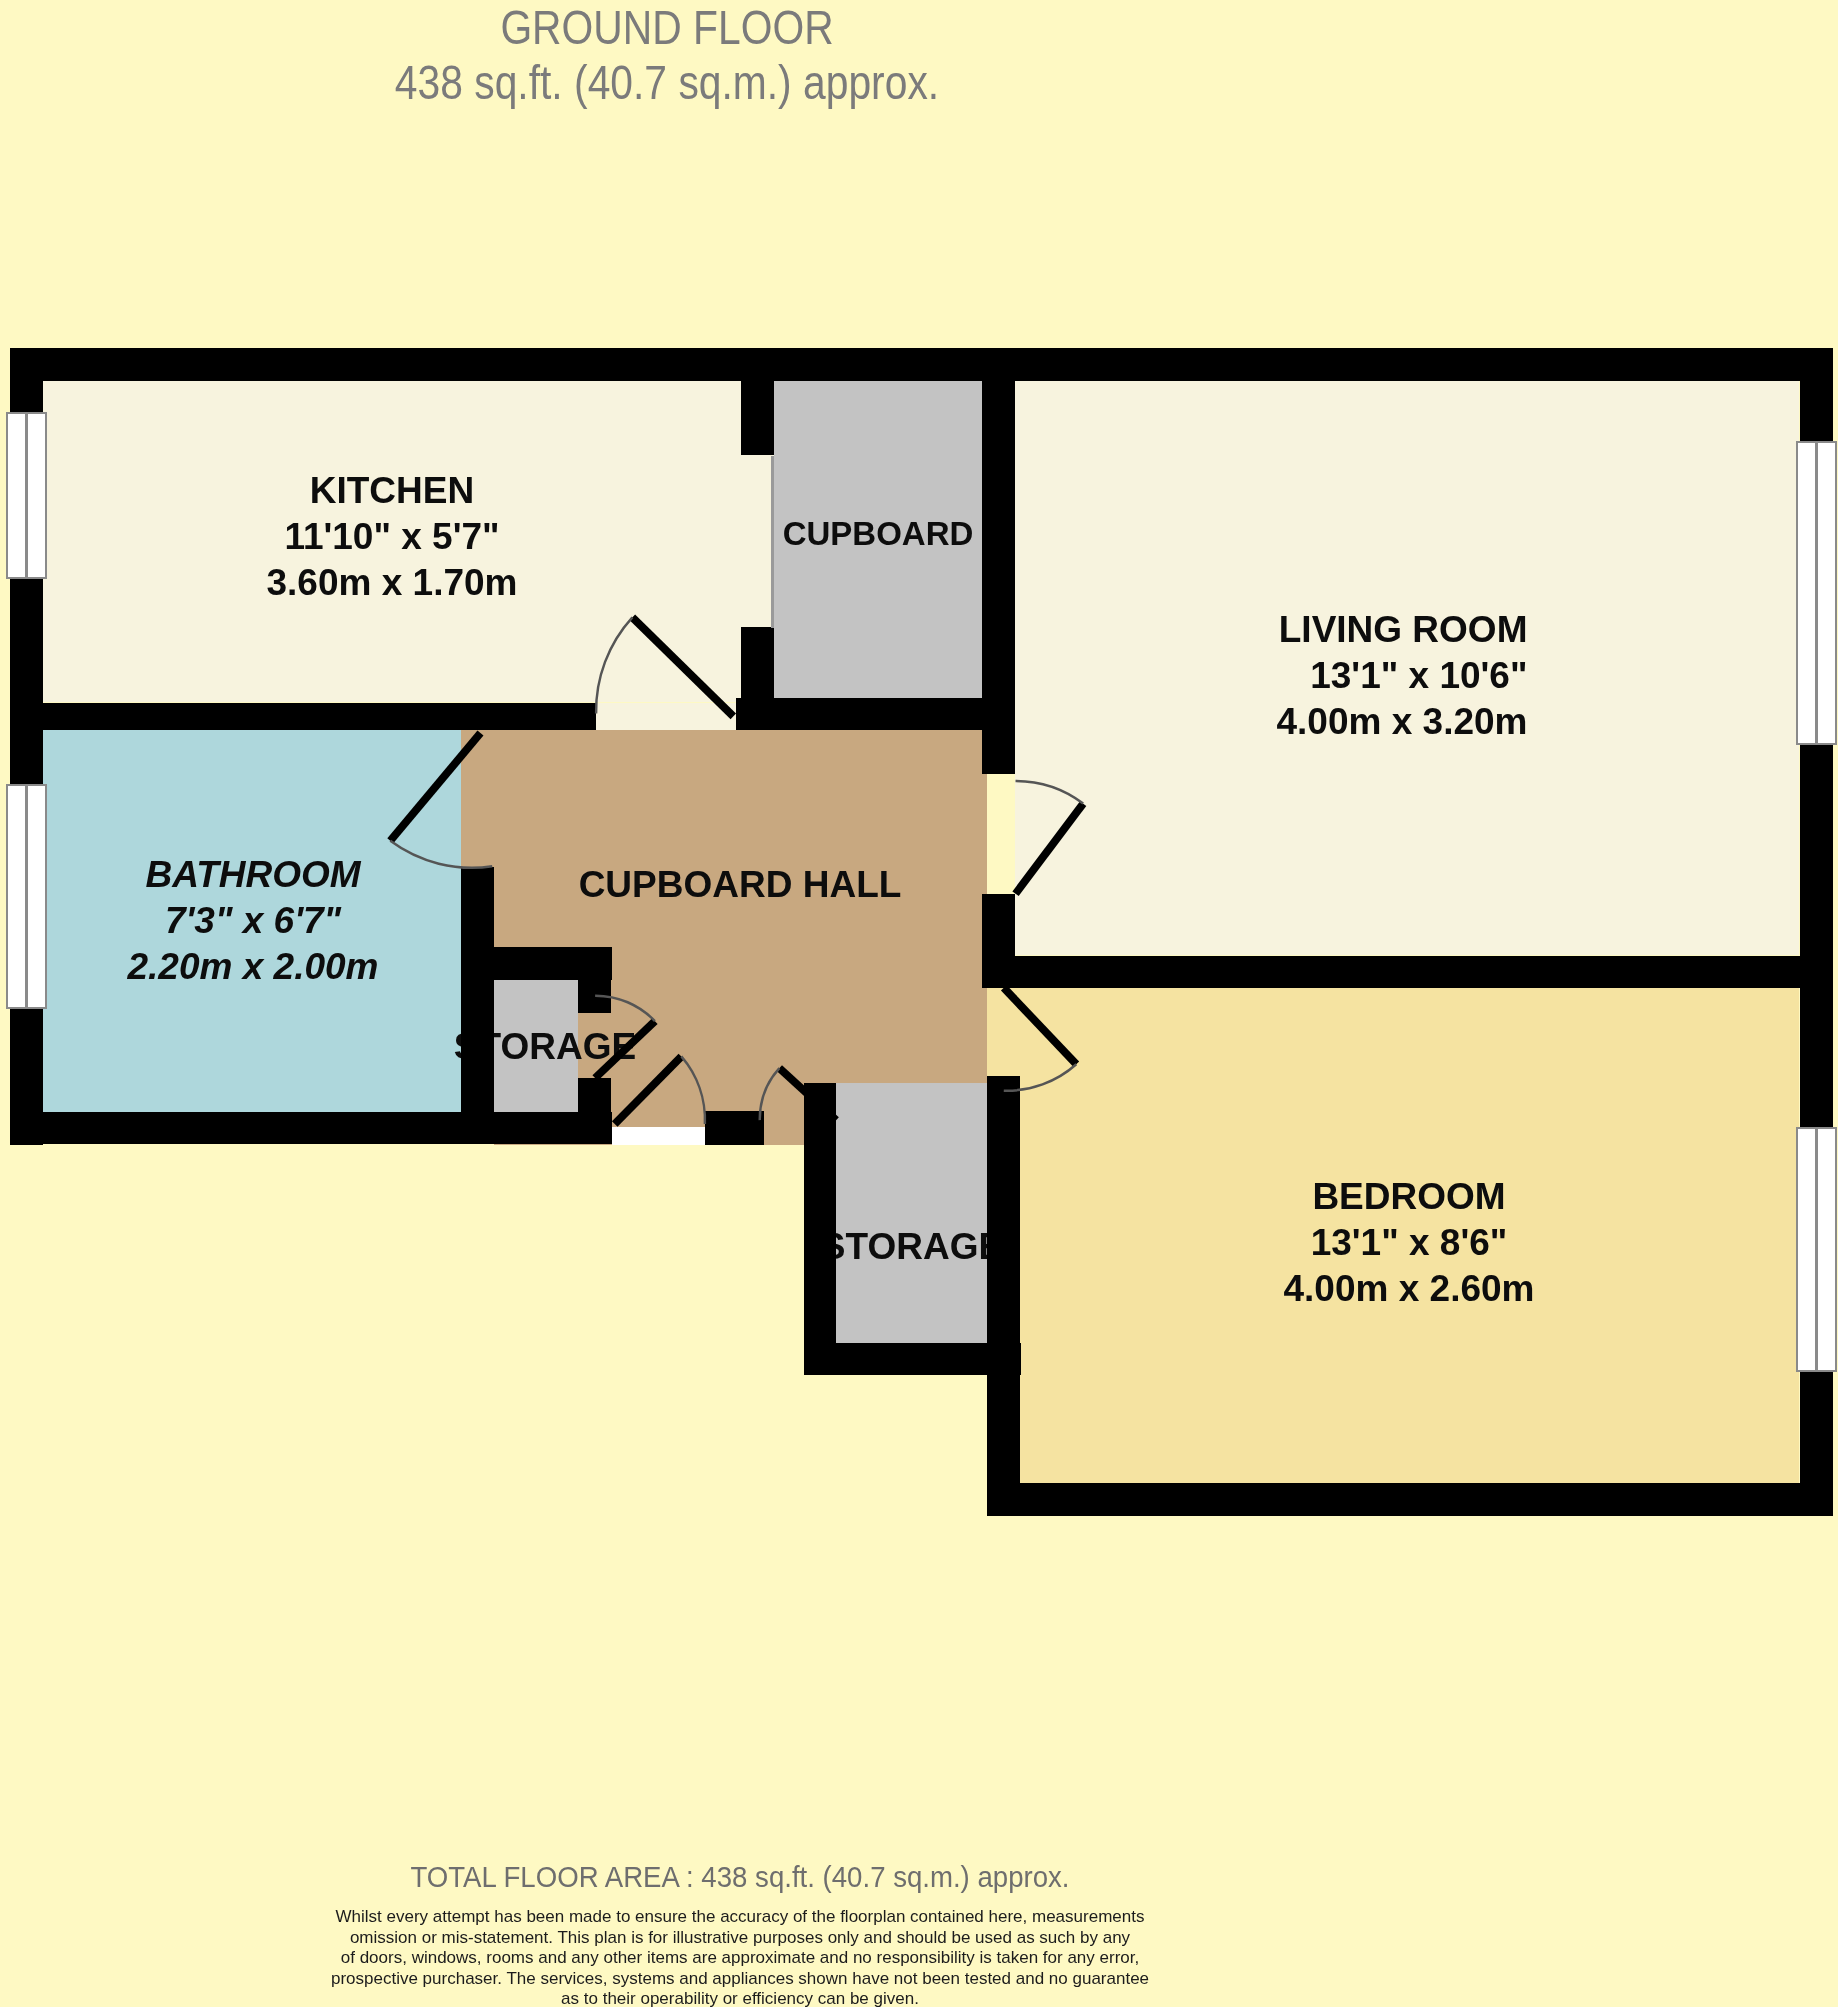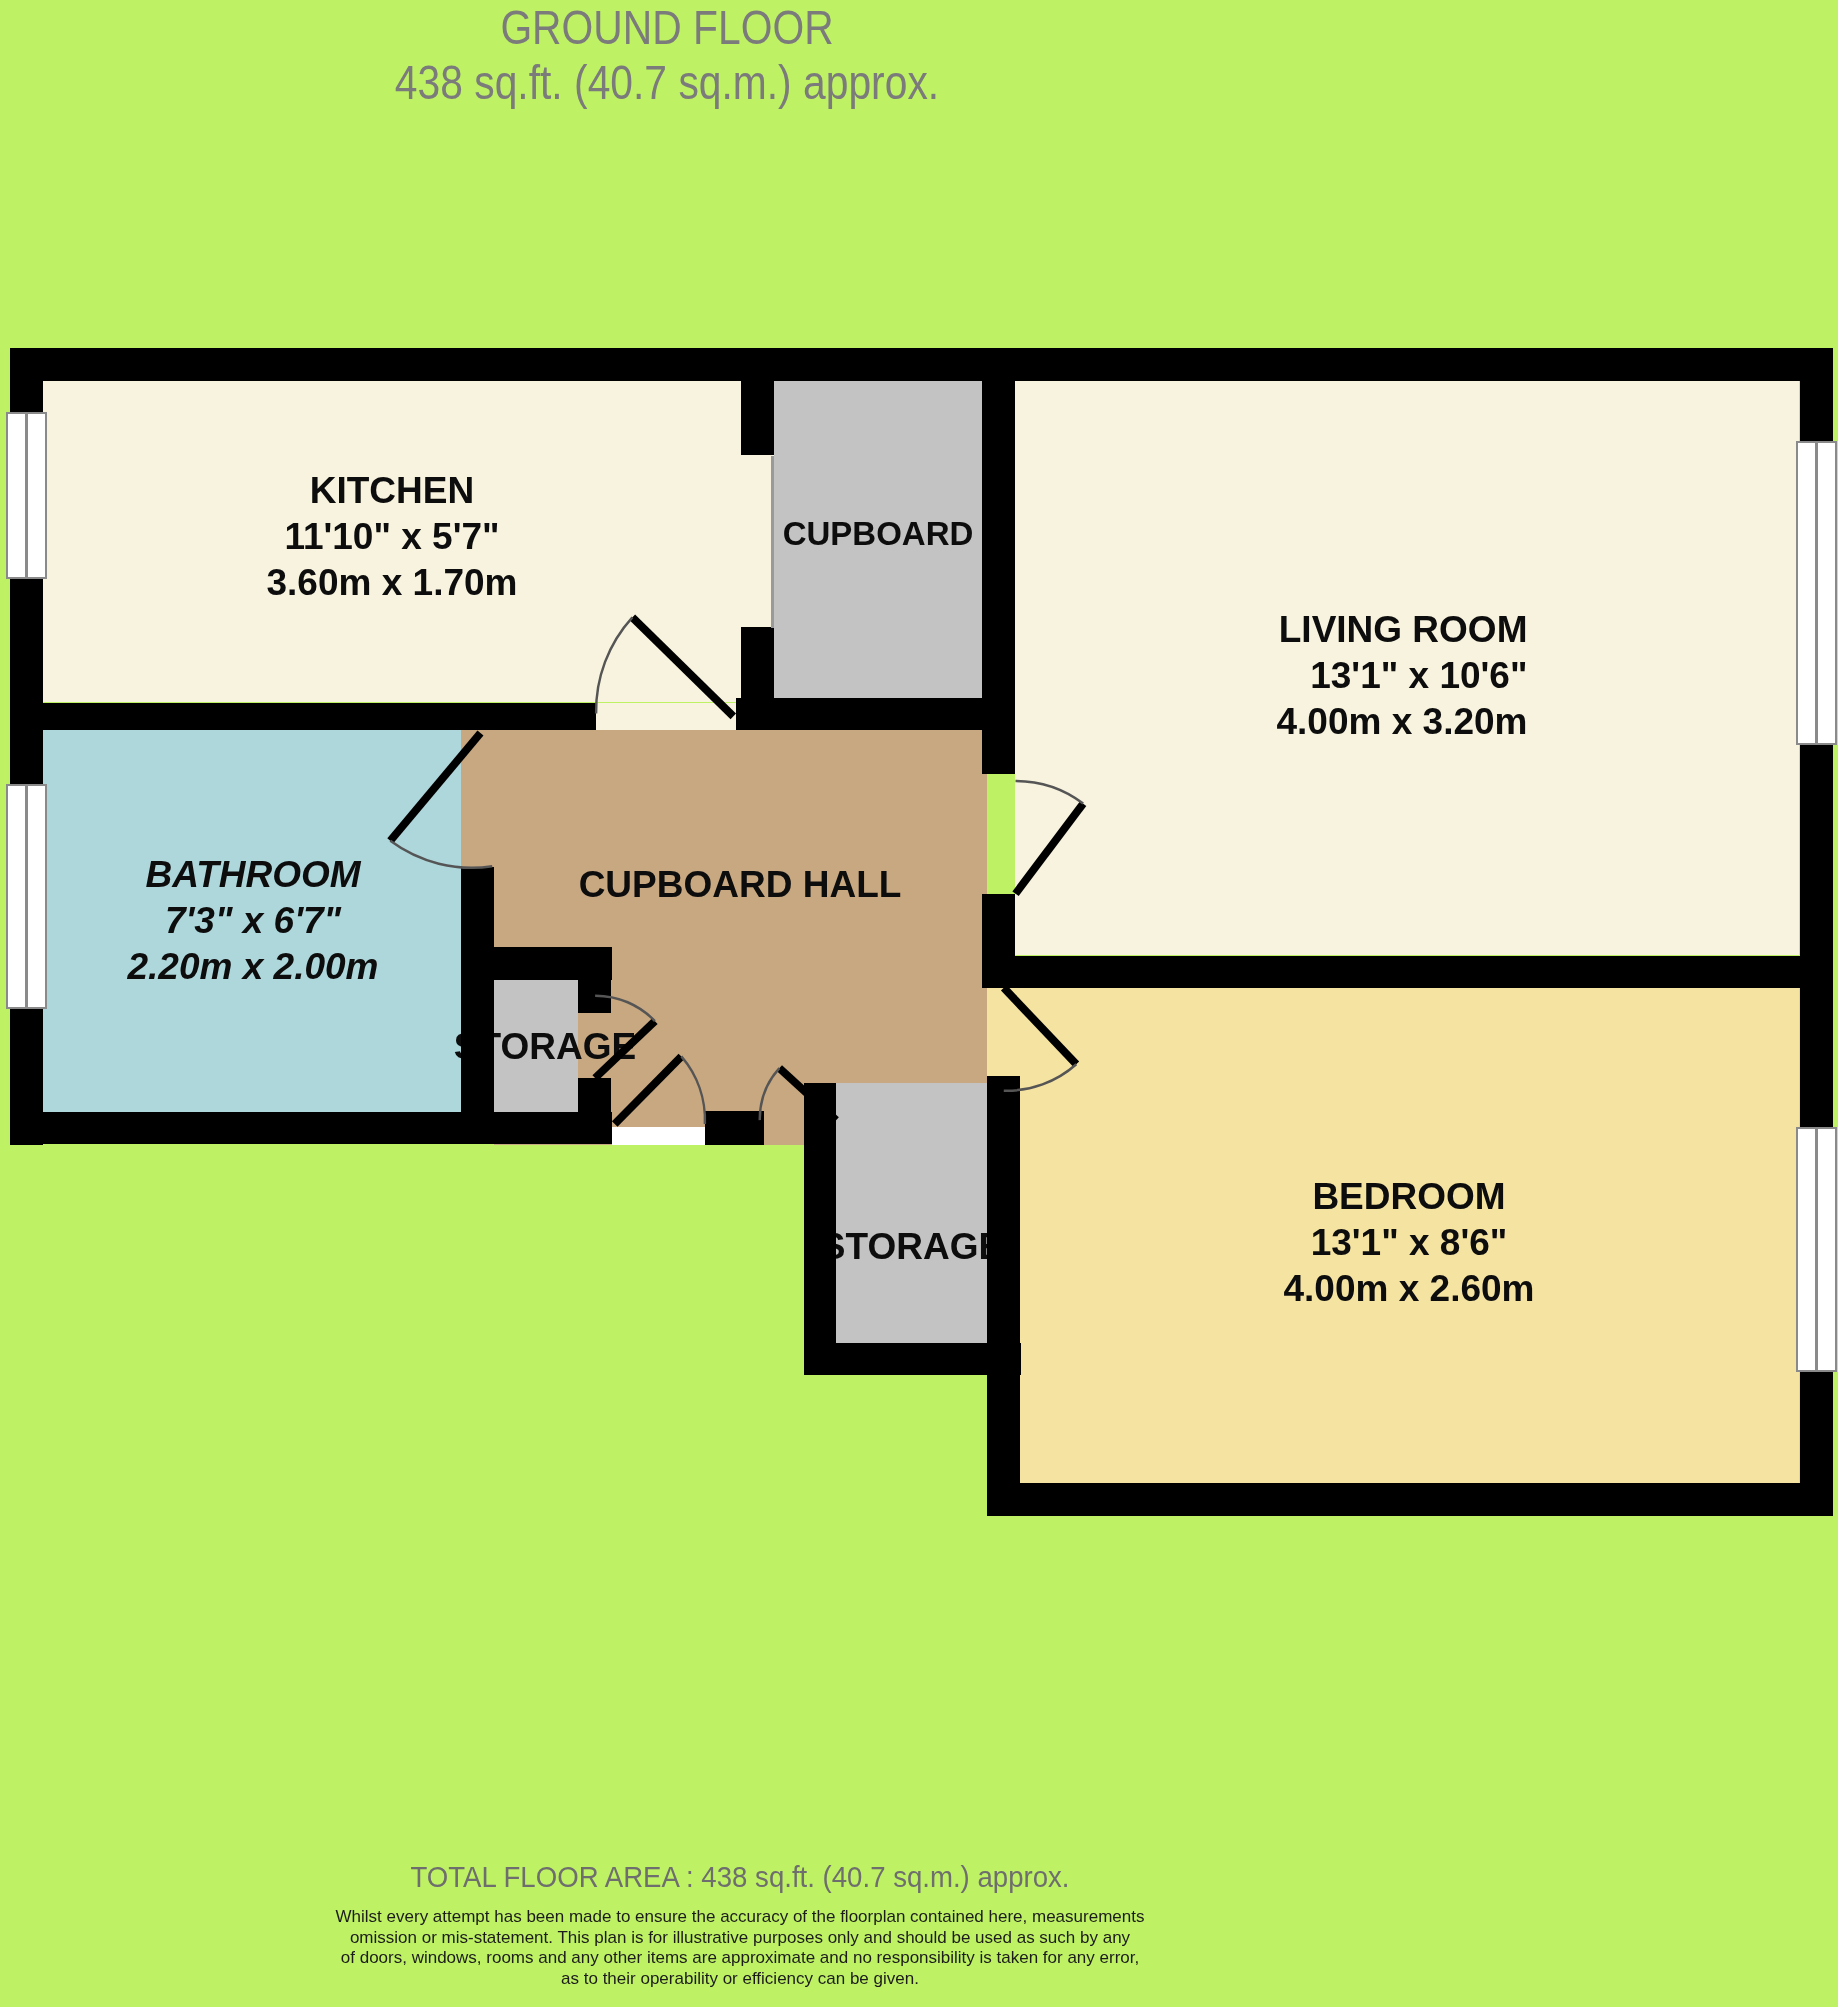--- a/index.html
+++ b/index.html
@@ -1,16 +1,16 @@
 <!DOCTYPE html>
 <html><head>
 <meta charset="utf-8">
 <style>
   html,body{margin:0;padding:0;background:#ffffff;}
-  .canvas{position:relative;width:1839px;height:2007px;background:#bef264;overflow:hidden;
+  .canvas{position:relative;width:1839px;height:2007px;background:#fef9c3;overflow:hidden;
           font-family:"Liberation Sans", sans-serif;}
   
   .title-block{position:absolute;left:667px;top:0px;transform:translateX(-50%) scaleX(0.85);
                text-align:center;color:#7b7b7b;font-size:48px;line-height:55px;white-space:nowrap;}
   .footer-total{position:absolute;left:740px;top:1860px;transform:translateX(-50%) scaleX(0.92);
                color:#6e6e6e;font-size:30px;white-space:nowrap;}
   .footer-disc{position:absolute;left:740px;top:1907px;transform:translateX(-50%);
                text-align:center;color:#1c1c1c;font-size:17px;line-height:20.6px;white-space:nowrap;}
   
   .fill{position:absolute;z-index:0;}
@@ -133,18 +133,19 @@
     <div>BEDROOM</div>
     <div>13'1" x 8'6"</div>
     <div>4.00m x 2.60m</div>
   </div>
 
   <div class="footer-total">TOTAL FLOOR AREA : 438 sq.ft. (40.7 sq.m.) approx.</div>
   <div class="footer-disc">
     <div>Whilst every attempt has been made to ensure the accuracy of the floorplan contained here, measurements</div>
     <div>omission or mis-statement. This plan is for illustrative purposes only and should be used as such by any</div>
     <div>of doors, windows, rooms and any other items are approximate and no responsibility is taken for any error,</div>
+    <div>prospective purchaser. The services, systems and appliances shown have not been tested and no guarantee</div>
     <div>as to their operability or efficiency can be given.</div>
 
   </div>
 
 </div>
 
 
 </body></html>

